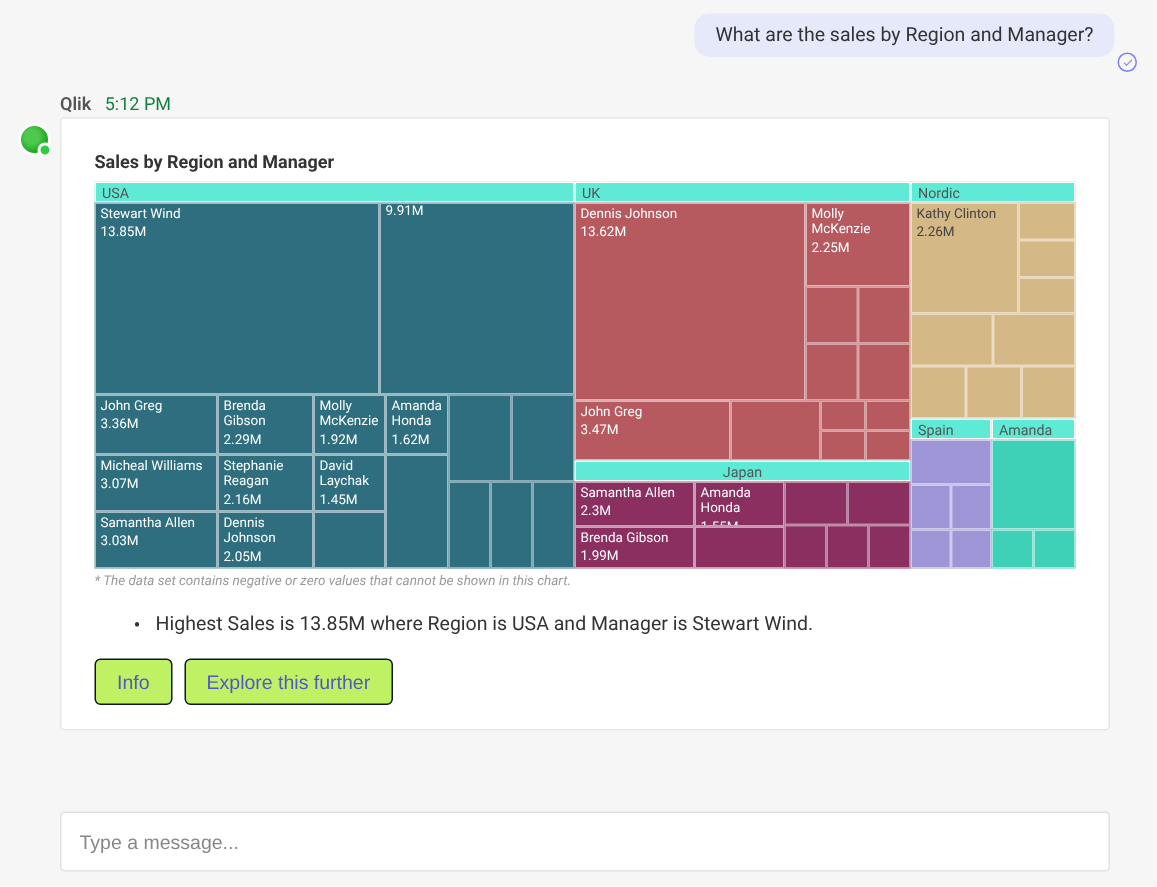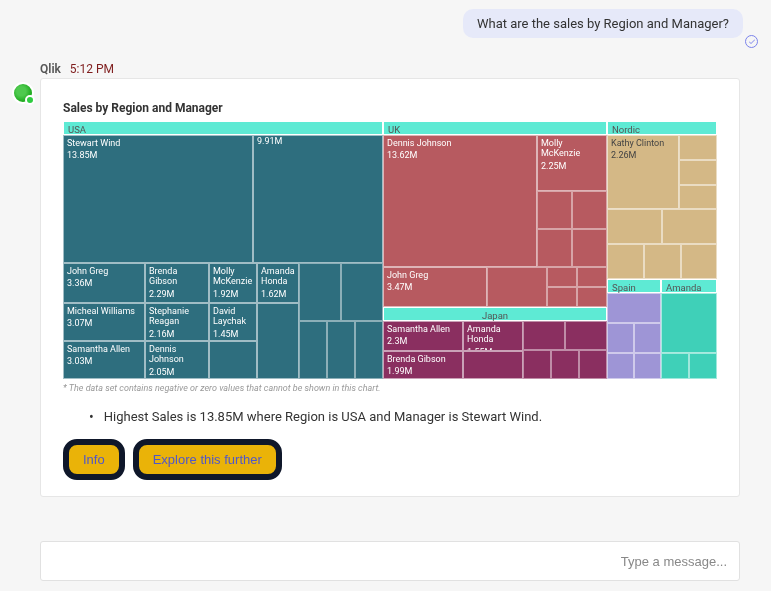--- a/index.html
+++ b/index.html
@@ -35,21 +35,21 @@
     display:flex;align-items:center;justify-content:center;
   }
   .bot-header {
     position: absolute;
     top: 62px;
     left: 40px;
     font-size: 12px;
     color: #555;
   }
   .bot-header .name { font-weight: 600; margin-right: 6px; }
-  .bot-header .time { color: #7f1d1d; margin-top: 36px; }
+  .bot-header .time { color: #15803d; margin-top: 36px; }
   .avatar {
     position: absolute;
     top: 82px;
     left: 12px;
     width: 22px;
     height: 22px;
     border-radius: 50%;
     background: radial-gradient(circle at 40% 40%, #4ec94e 30%, #0d9f0d 80%);
     border: 2px solid #fff;
   }
@@ -96,43 +96,43 @@
     font-size: 9.5px;
     padding: 2px 4px;
     border: 1px solid #fff;
     text-align:left;
   }
   .footnote { font-size: 9px; color: #999; font-style: italic; margin-top: 4px; }
   .insight { font-size: 13px; color: #333; margin: 16px 0 14px 26px; display:flex; }
   .insight .dot { font-size: 14px; margin-right: 10px; }
   .buttons { display: flex; gap: 8px; }
   .btn {
-    background: #eab308;
+    background: #bef264;
     color: #5057c9;
-    border: 6px solid #0f172a;
-    border-radius: 14px;
+    border: 1px solid #0f172a;
+    border-radius: 4px;
     padding: 7px 14px;
     font-size: 13px;
     cursor: pointer;
   }
   .compose {
     position: absolute;
     left: 40px;
     bottom: 10px;
     width: 700px;
     height: 40px;
     background: #fff;
     border: 1px solid #e1e1e1;
     border-radius: 3px;
     display:flex; align-items:center;
     padding: 0 12px;
   }
   .compose input {
     border: none; outline: none; width: 100%;
-    font-size: 13px; color: #1d4ed8; text-align: right;
+    font-size: 13px; color: #1d4ed8;
   }
   .compose input::placeholder { color: #888; }
 </style>
 </head>
 <body>
 
 <div class="user-bubble">What are the sales by Region and Manager?</div>
 <div class="receipt-icon">
   <svg width="8" height="8" viewBox="0 0 16 16">
       <path d="M6 12 2 8l1-1 3 3 7-7 1 1z" fill="#7b83eb"></path>

